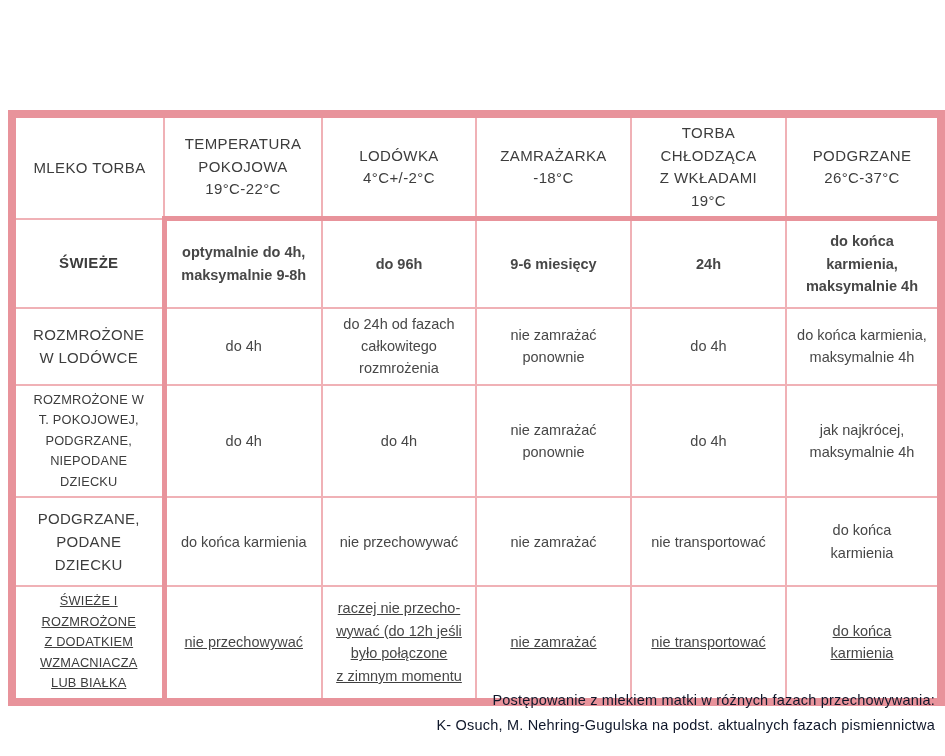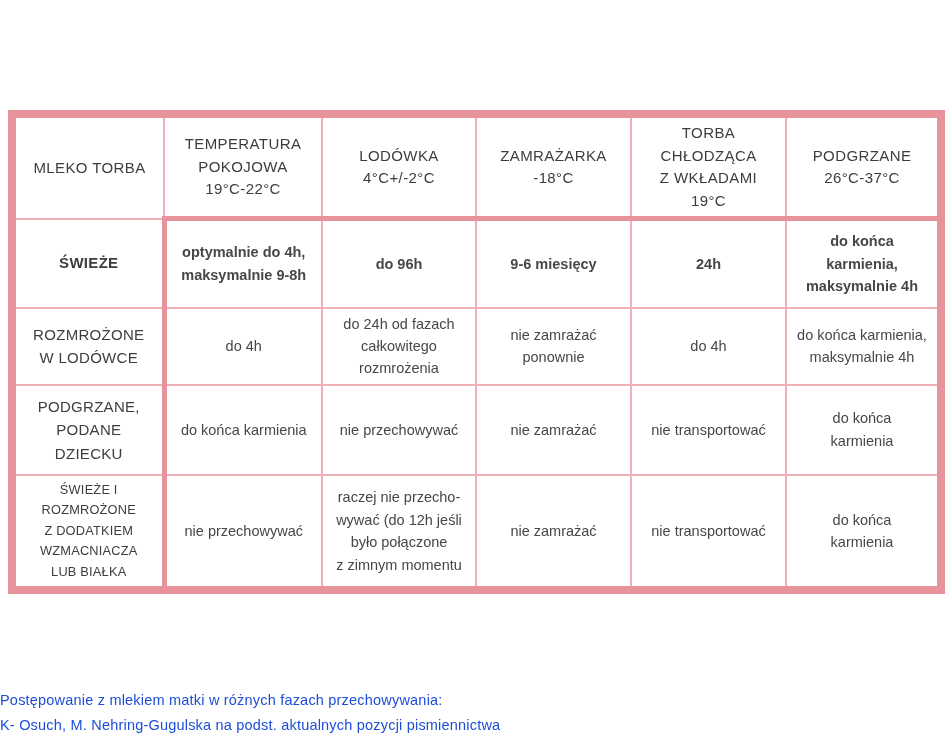--- a/index.html
+++ b/index.html
@@ -67,31 +67,31 @@
     font-size: 14.5px;
     line-height: 1.55;
     color: #474747;
   }
   
   table.milk-table thead tr      { height: 93px; }
   table.milk-table tbody tr:nth-child(1) { height: 89px; font-weight: bold; }
   table.milk-table tbody tr:nth-child(2) { height: 70px; }
   table.milk-table tbody tr:nth-child(3) { height: 90px; }
   table.milk-table tbody tr:nth-child(4) { height: 89px; }
-  table.milk-table tbody tr:nth-child(5) { height: 101px; }
+  table.milk-table tbody tr:nth-child(5) { height: 101px; text-decoration: underline; }
 
   .caption {
     position: absolute;
     left: 0;
     top: 688px;
     width: 935px;
-    text-align: left;
+    text-align: right;
     font-size: 14.5px;
     line-height: 1.7;
-    color: #1d4ed8;
+    color: #0f172a;
     letter-spacing: 0.2px;
   }
 </style>
 </head>
 <body>
 
 <div class="page">
 
   <table class="milk-table">
     <colgroup>
@@ -137,20 +137,33 @@
           <td class="cell">do 4h</td>
           <td class="cell">do 24h od fazach
 całkowitego rozmrożenia</td>
           <td class="cell">nie zamrażać
 ponownie</td>
           <td class="cell">do 4h</td>
           <td class="cell">do końca karmienia,
 maksymalnie 4h</td>
         </tr>
         <tr>
+          <td class="row-label small">ROZMROŻONE W
+T. POKOJOWEJ,
+PODGRZANE,
+NIEPODANE DZIECKU</td>
+          <td class="cell">do 4h</td>
+          <td class="cell">do 4h</td>
+          <td class="cell">nie zamrażać
+ponownie</td>
+          <td class="cell">do 4h</td>
+          <td class="cell">jak najkrócej,
+maksymalnie 4h</td>
+        </tr>
+        <tr>
           <td class="row-label">PODGRZANE,
 PODANE DZIECKU</td>
           <td class="cell">do końca karmienia</td>
           <td class="cell">nie przechowywać</td>
           <td class="cell">nie zamrażać</td>
           <td class="cell">nie transportować</td>
           <td class="cell">do końca
 karmienia</td>
         </tr>
         <tr>
@@ -166,16 +179,16 @@
           <td class="cell">nie zamrażać</td>
           <td class="cell">nie transportować</td>
           <td class="cell">do końca
 karmienia</td>
         </tr>
       </tbody>
   </table>
 
   <div class="caption">
     <div>Postępowanie z mlekiem matki w różnych fazach przechowywania:</div>
-    <div>K- Osuch, M. Nehring-Gugulska na podst. aktualnych pozycji pismiennictwa</div>
+    <div>K- Osuch, M. Nehring-Gugulska na podst. aktualnych fazach pismiennictwa</div>
   </div>
 
 </div>
 
 </body></html>

